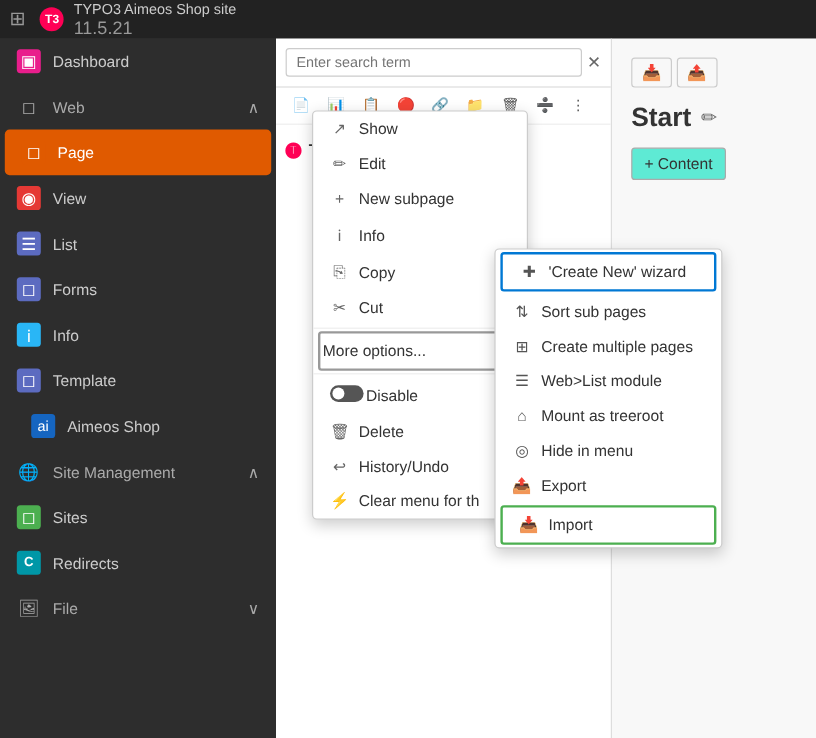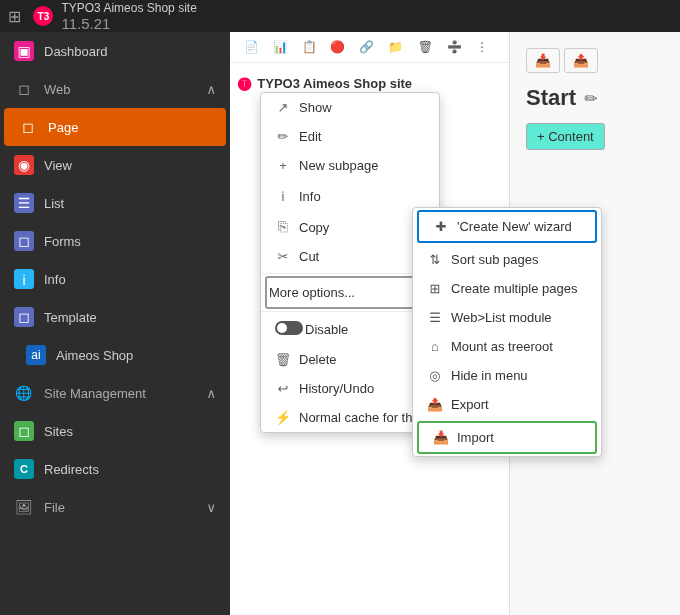--- a/index.html
+++ b/index.html
@@ -345,20 +345,24 @@
         <span>File</span>
       </div>
       <span>∨</span>
     </div>
 
   </div>
 
   <div class="content-area">
 
     <div class="tree-panel">
+      <div class="tree-search">
+        <input type="text" placeholder="Enter search term" style="">
+        <button class="tree-search-btn">✕</button>
+      </div>
       <div class="tree-toolbar">
         <button class="tree-toolbar-btn">📄</button>
         <button class="tree-toolbar-btn">📊</button>
         <button class="tree-toolbar-btn">📋</button>
         <button class="tree-toolbar-btn">🔴</button>
         <button class="tree-toolbar-btn">🔗</button>
         <button class="tree-toolbar-btn">📁</button>
         <button class="tree-toolbar-btn">🗑</button>
         <button class="tree-toolbar-btn">➗</button>
         <button class="tree-toolbar-btn">⋮</button>
@@ -416,21 +420,21 @@
         <div class="context-menu-item">
           <span class="cm-icon">🗑</span>
           <span>Delete</span>
         </div>
         <div class="context-menu-item">
           <span class="cm-icon">↩</span>
           <span>History/Undo</span>
         </div>
         <div class="context-menu-item">
           <span class="cm-icon">⚡</span>
-          <span>Normal cache for th</span>
+          <span>Clear menu for th</span>
         </div>
       </div>
 
       <div class="submenu">
         <div class="submenu-item highlighted">
           <span class="submenu-icon">✚</span>
           <span>'Create New' wizard</span>
         </div>
         <div class="submenu-item">
           <span class="submenu-icon">⇅</span>

